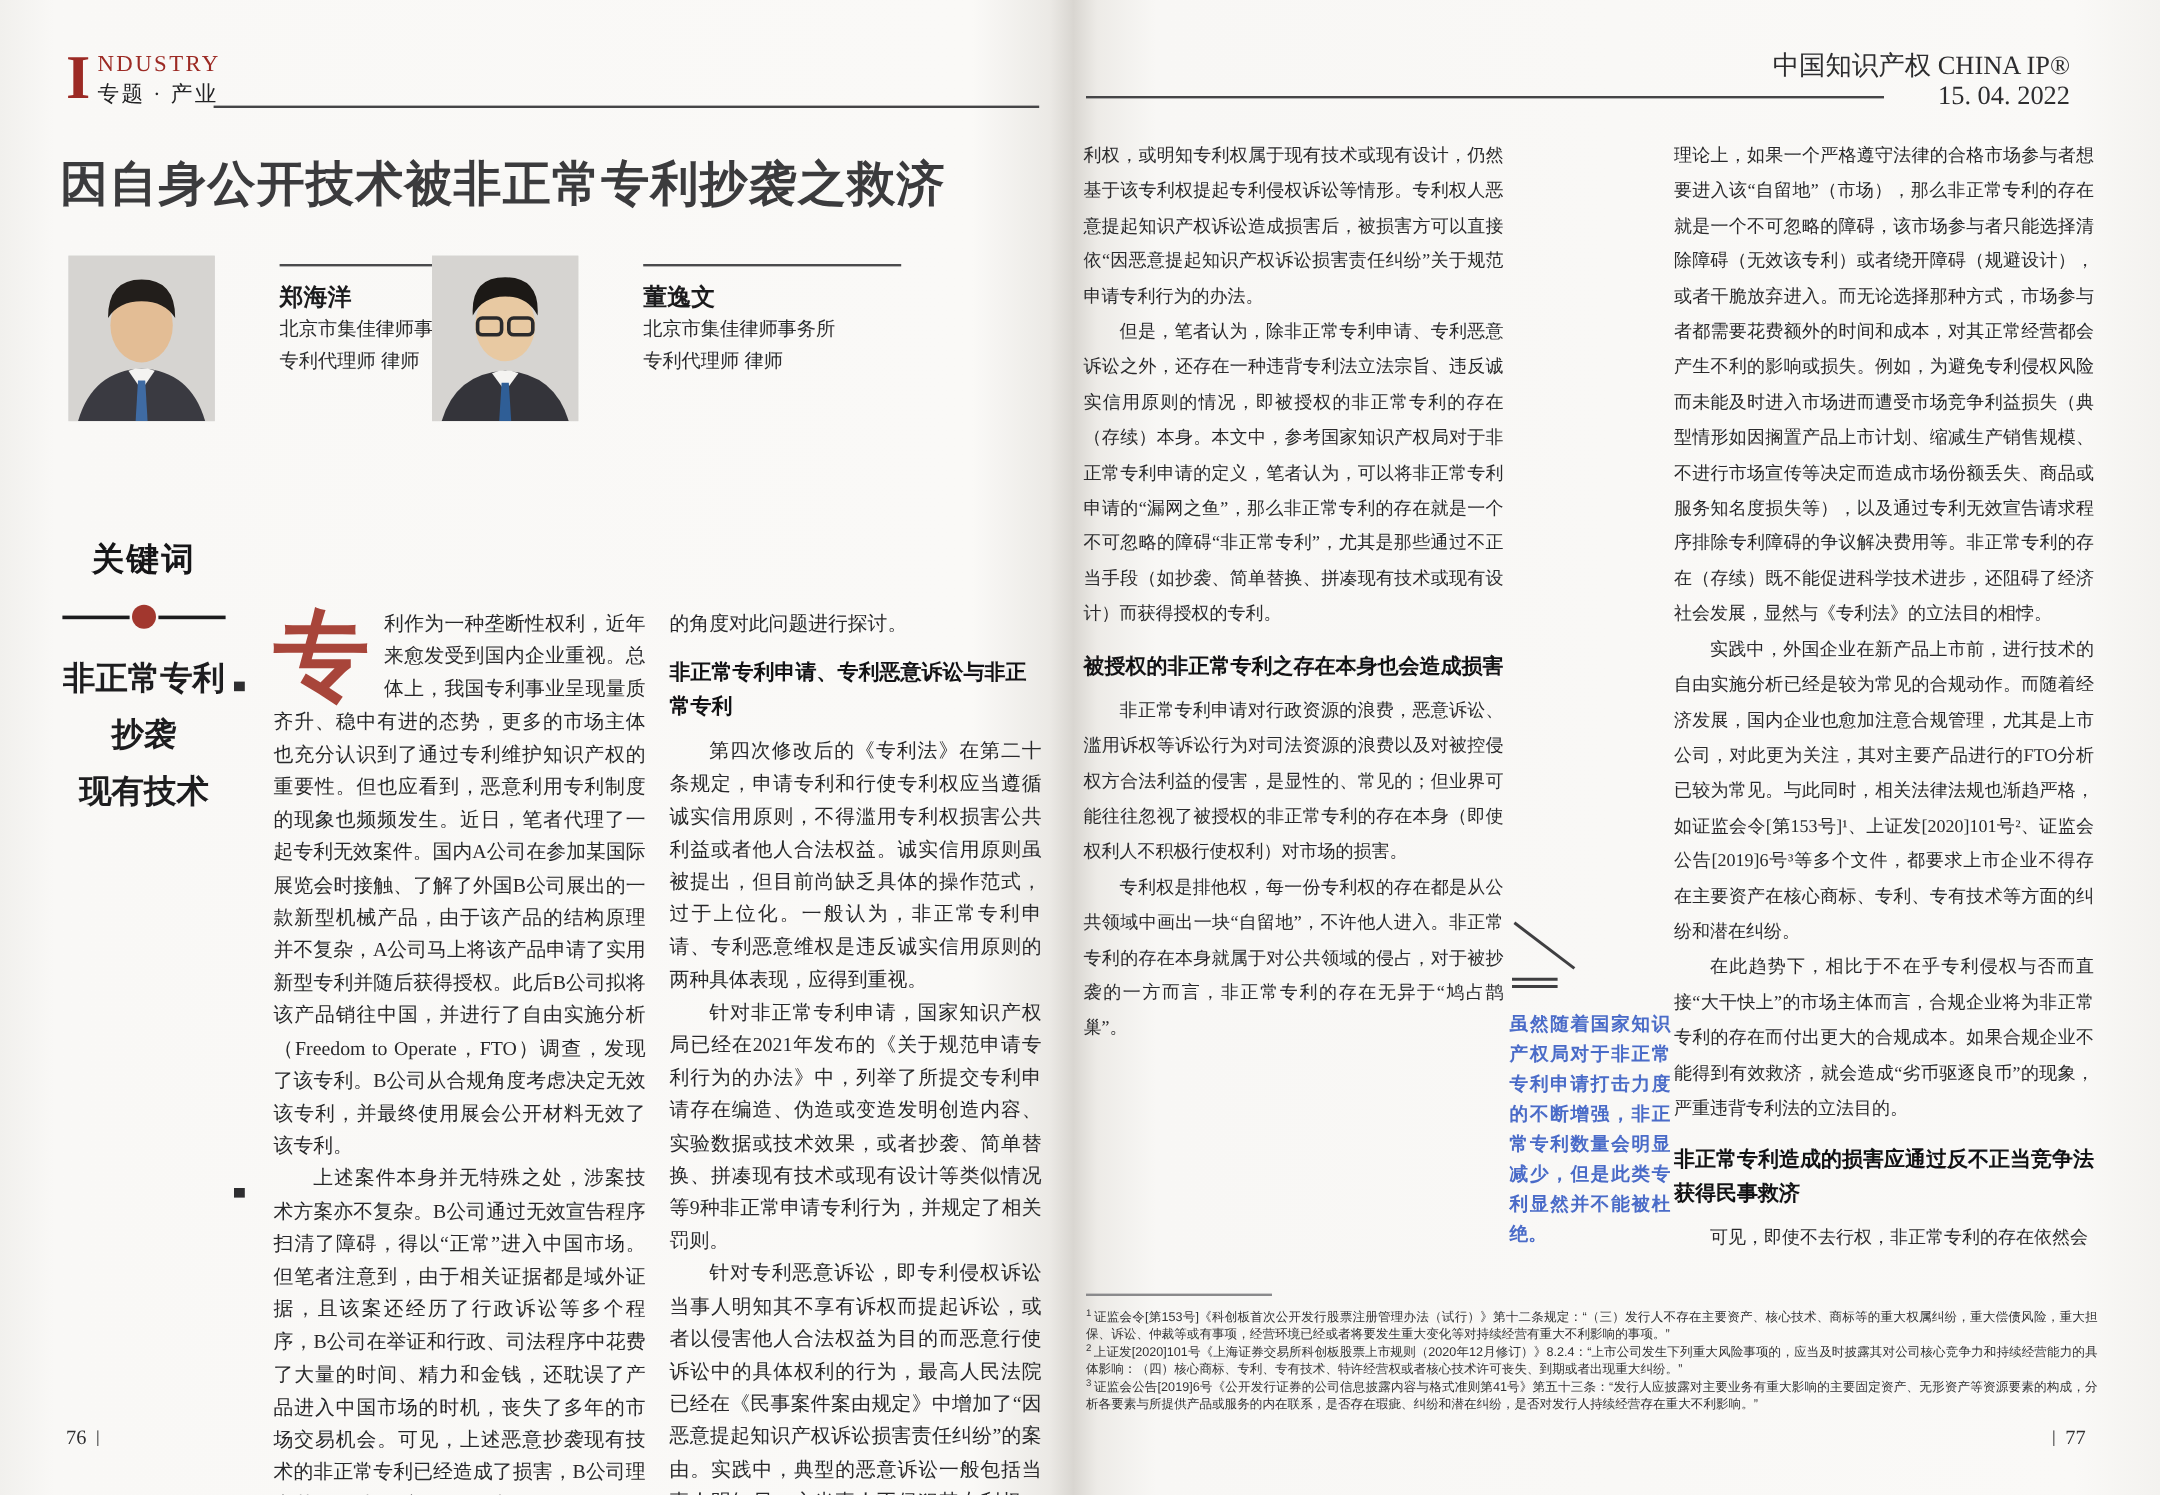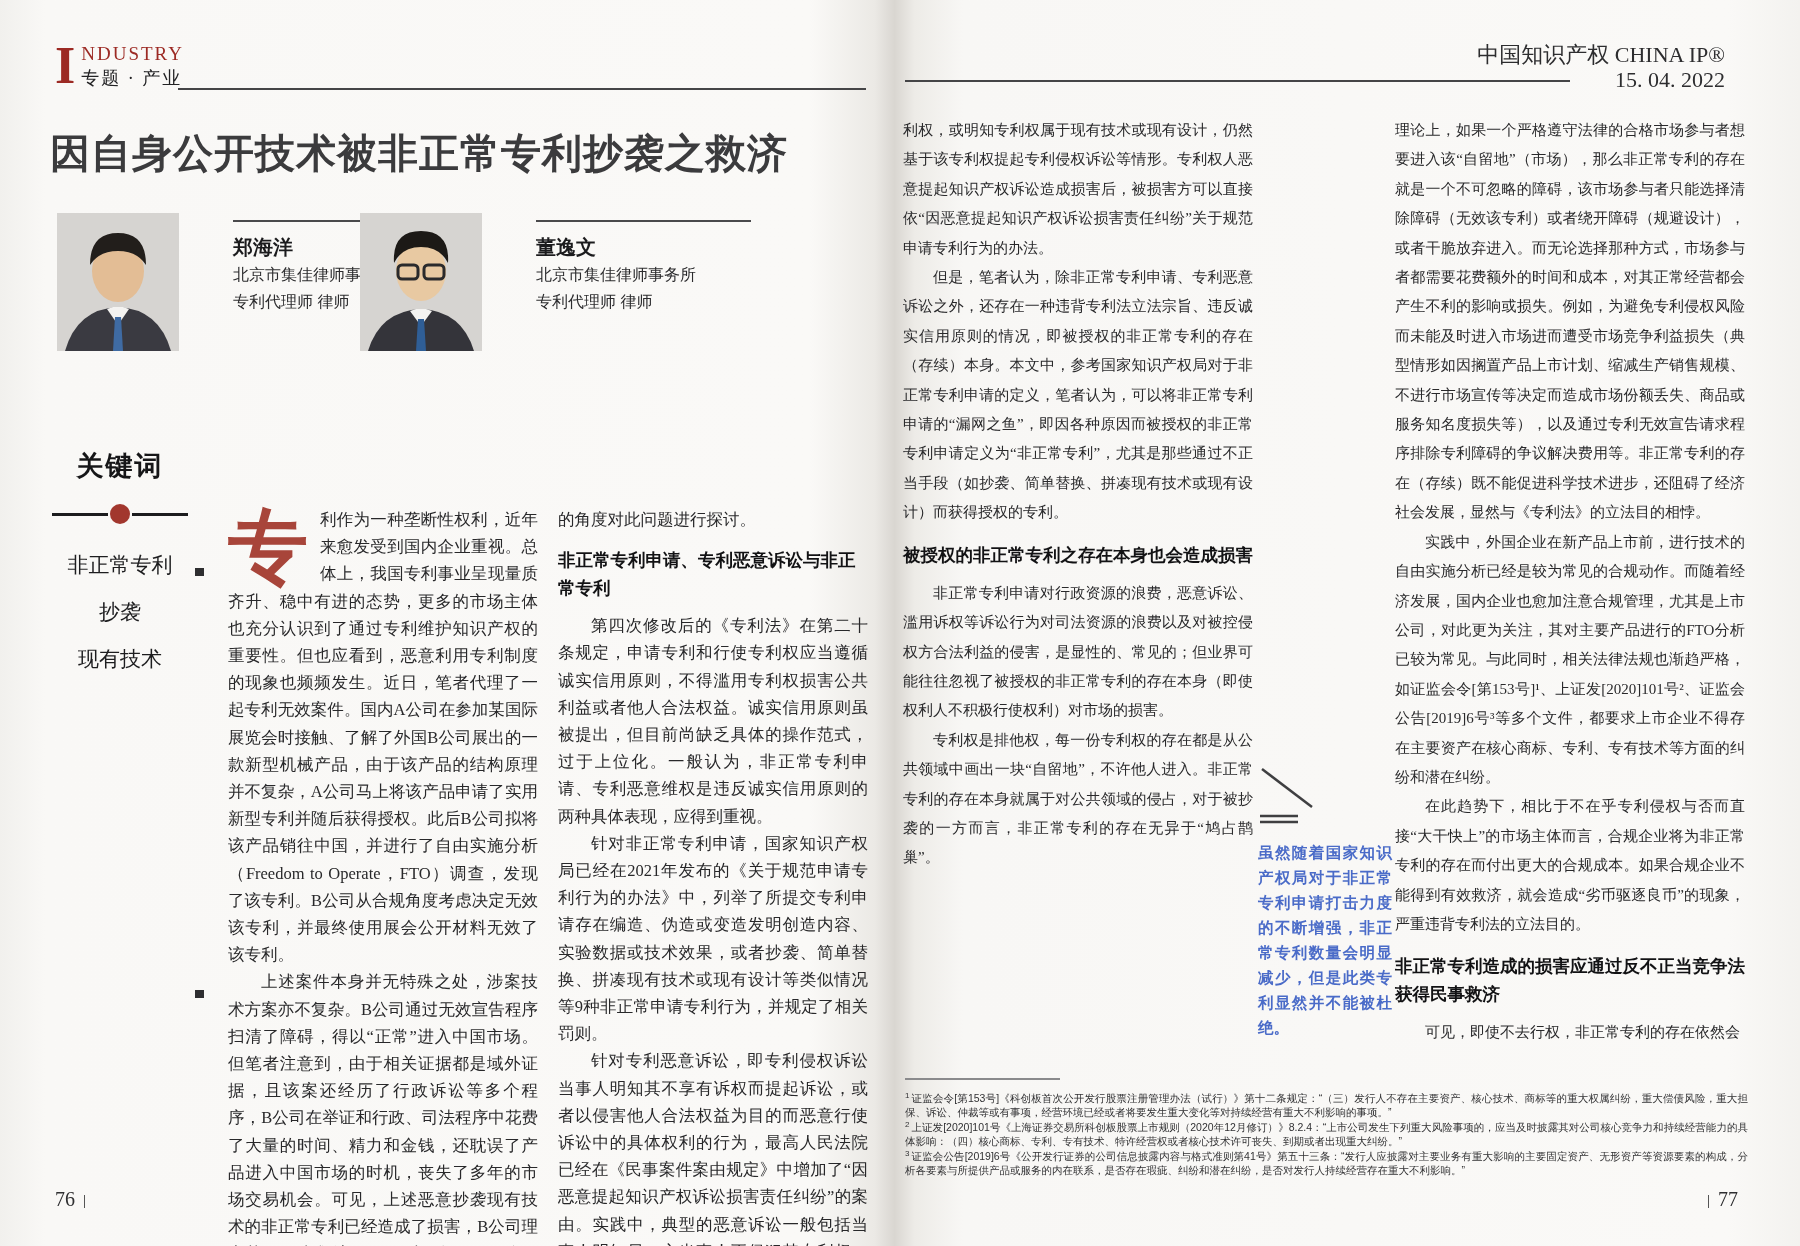--- a/index.html
+++ b/index.html
@@ -25,21 +25,21 @@
   .author-rule{width:215px;height:2px;background:#4a4a4c;}
   .author-name{font-weight:bold;font-size:20px;color:#1b1b1d;margin-top:12px;}
   .author-line{font-size:16px;color:#2c2c2e;line-height:27px;}
   .author-line:first-of-type{margin-top:14px;}
   
   .kw-panel{left:52px;top:448px;width:136px;text-align:center;}
   .kw-title{font-weight:bold;font-size:27px;color:#161618;letter-spacing:2px;}
   .kw-divider{display:flex;align-items:center;justify-content:center;margin:20px 0 18px;}
   .kw-divider .seg{flex:1;height:3px;background:#1c1c1e;}
   .kw-dot{width:20px;height:20px;border-radius:50%;background:#a2372e;margin:0 2px;flex:0 0 auto;}
-  .kw-item{font-weight:normal;font-size:21px;color:#1d1d1f;line-height:47px;}
+  .kw-item{font-weight:bold;font-size:27px;color:#1d1d1f;line-height:47px;}
   
   .col{position:absolute;text-align:justify;}
   .p76col{width:310px;font-size:16.5px;line-height:27.2px;color:#28282a;}
   .p77col{width:350px;font-size:15px;line-height:29.4px;color:#29292b;}
   .blk{margin:0;}
   .blk-para{text-indent:2em;}
   .blk-cont{text-indent:0;}
   .blk-dropcap{text-indent:0;}
   .dropcap{float:left;font-family:"Liberation Serif",serif;font-weight:bold;font-size:80px;line-height:72px;
     color:#a8453a;margin:6px 12px 0 0;}
@@ -49,21 +49,21 @@
   .pull-quote{left:1258px;top:766px;width:134px;}
   .pq-text{margin-top:12px;font-family:"Liberation Sans","DejaVu Sans",sans-serif;font-weight:bold;
     font-size:15.5px;line-height:25px;color:#4a6bc8;text-align:justify;}
   
   .fn-rule{left:905px;top:1078px;width:155px;height:2px;background:#8a8a8c;}
   .footnotes{left:905px;top:1092px;width:843px;font-family:"Liberation Sans","DejaVu Sans",sans-serif;
     font-size:10.5px;line-height:13.5px;color:#313133;text-align:justify;}
   .blk-footnote{text-indent:0;margin:0 0 2px;}
   .fn-marker,sup{font-size:8px;vertical-align:super;line-height:0;margin-right:2px;}
   
-  .pagenum{top:1188px;font-size:20px;color:#2f2f31;font-family:"Liberation Serif",serif;}
+  .pagenum{top:1188px;font-size:17px;color:#2f2f31;font-family:"Liberation Serif",serif;}
   .pn-bar{display:inline-block;width:1px;height:13px;background:#555;margin:0 9px;vertical-align:-2px;}
   
   .print-mark{width:9px;height:8px;background:#2e2e30;}
 </style>
 </head>
 <body>
 
 <div class="sheet">
 
   <div class="abs brand">
@@ -141,21 +141,21 @@
   <div class="col p76col" style="left:558px;top:506px;">
       <p class="blk blk-cont">的角度对此问题进行探讨。</p>
       <p class="blk blk-heading">非正常专利申请、专利恶意诉讼与非正常专利</p>
       <p class="blk blk-para">第四次修改后的《专利法》在第二十条规定，申请专利和行使专利权应当遵循诚实信用原则，不得滥用专利权损害公共利益或者他人合法权益。诚实信用原则虽被提出，但目前尚缺乏具体的操作范式，过于上位化。一般认为，非正常专利申请、专利恶意维权是违反诚实信用原则的两种具体表现，应得到重视。</p>
       <p class="blk blk-para">针对非正常专利申请，国家知识产权局已经在2021年发布的《关于规范申请专利行为的办法》中，列举了所提交专利申请存在编造、伪造或变造发明创造内容、实验数据或技术效果，或者抄袭、简单替换、拼凑现有技术或现有设计等类似情况等9种非正常申请专利行为，并规定了相关罚则。</p>
       <p class="blk blk-para">针对专利恶意诉讼，即专利侵权诉讼当事人明知其不享有诉权而提起诉讼，或者以侵害他人合法权益为目的而恶意行使诉讼中的具体权利的行为，最高人民法院已经在《民事案件案由规定》中增加了“因恶意提起知识产权诉讼损害责任纠纷”的案由。实践中，典型的恶意诉讼一般包括当事人明知另一方当事人不侵犯其专利权，或自身恶意取得专</p>
     </div>
 
   <div class="col p77col" style="left:903px;top:116px;">
       <p class="blk blk-cont">利权，或明知专利权属于现有技术或现有设计，仍然基于该专利权提起专利侵权诉讼等情形。专利权人恶意提起知识产权诉讼造成损害后，被损害方可以直接依“因恶意提起知识产权诉讼损害责任纠纷”关于规范申请专利行为的办法。</p>
-      <p class="blk blk-para">但是，笔者认为，除非正常专利申请、专利恶意诉讼之外，还存在一种违背专利法立法宗旨、违反诚实信用原则的情况，即被授权的非正常专利的存在（存续）本身。本文中，参考国家知识产权局对于非正常专利申请的定义，笔者认为，可以将非正常专利申请的“漏网之鱼”，即因各种原因而被授权的非正常专利申请定义为“非正常专利”，尤其是那些通过不正当手段（如抄袭、简单替换、拼凑现有技术或现有设计）而获得授权的专利。</p>
+      <p class="blk blk-para">但是，笔者认为，除非正常专利申请、专利恶意诉讼之外，还存在一种违背专利法立法宗旨、违反诚实信用原则的情况，即被授权的非正常专利的存在（存续）本身。本文中，参考国家知识产权局对于非正常专利申请的定义，笔者认为，可以将非正常专利申请的“漏网之鱼”，那么非正常专利的存在就是一个不可忽略的障碍“非正常专利”，尤其是那些通过不正当手段（如抄袭、简单替换、拼凑现有技术或现有设计）而获得授权的专利。</p>
       <p class="blk blk-heading">被授权的非正常专利之存在本身也会造成损害</p>
       <p class="blk blk-para">非正常专利申请对行政资源的浪费，恶意诉讼、滥用诉权等诉讼行为对司法资源的浪费以及对被控侵权方合法利益的侵害，是显性的、常见的；但业界可能往往忽视了被授权的非正常专利的存在本身（即使权利人不积极行使权利）对市场的损害。</p>
       <p class="blk blk-para">专利权是排他权，每一份专利权的存在都是从公共领域中画出一块“自留地”，不许他人进入。非正常专利的存在本身就属于对公共领域的侵占，对于被抄袭的一方而言，非正常专利的存在无异于“鸠占鹊巢”。</p>
     </div>
   <div class="col p77col" style="left:1395px;top:116px;">
       <p class="blk blk-cont">理论上，如果一个严格遵守法律的合格市场参与者想要进入该“自留地”（市场），那么非正常专利的存在就是一个不可忽略的障碍，该市场参与者只能选择清除障碍（无效该专利）或者绕开障碍（规避设计），或者干脆放弃进入。而无论选择那种方式，市场参与者都需要花费额外的时间和成本，对其正常经营都会产生不利的影响或损失。例如，为避免专利侵权风险而未能及时进入市场进而遭受市场竞争利益损失（典型情形如因搁置产品上市计划、缩减生产销售规模、不进行市场宣传等决定而造成市场份额丢失、商品或服务知名度损失等），以及通过专利无效宣告请求程序排除专利障碍的争议解决费用等。非正常专利的存在（存续）既不能促进科学技术进步，还阻碍了经济社会发展，显然与《专利法》的立法目的相悖。</p>
       <p class="blk blk-para">实践中，外国企业在新产品上市前，进行技术的自由实施分析已经是较为常见的合规动作。而随着经济发展，国内企业也愈加注意合规管理，尤其是上市公司，对此更为关注，其对主要产品进行的FTO分析已较为常见。与此同时，相关法律法规也渐趋严格，如证监会令[第153号]¹、上证发[2020]101号²、证监会公告[2019]6号³等多个文件，都要求上市企业不得存在主要资产在核心商标、专利、专有技术等方面的纠纷和潜在纠纷。</p>
       <p class="blk blk-para">在此趋势下，相比于不在乎专利侵权与否而直接“大干快上”的市场主体而言，合规企业将为非正常专利的存在而付出更大的合规成本。如果合规企业不能得到有效救济，就会造成“劣币驱逐良币”的现象，严重违背专利法的立法目的。</p>
       <p class="blk blk-heading">非正常专利造成的损害应通过反不正当竞争法获得民事救济</p>
       <p class="blk blk-para">可见，即使不去行权，非正常专利的存在依然会</p>

